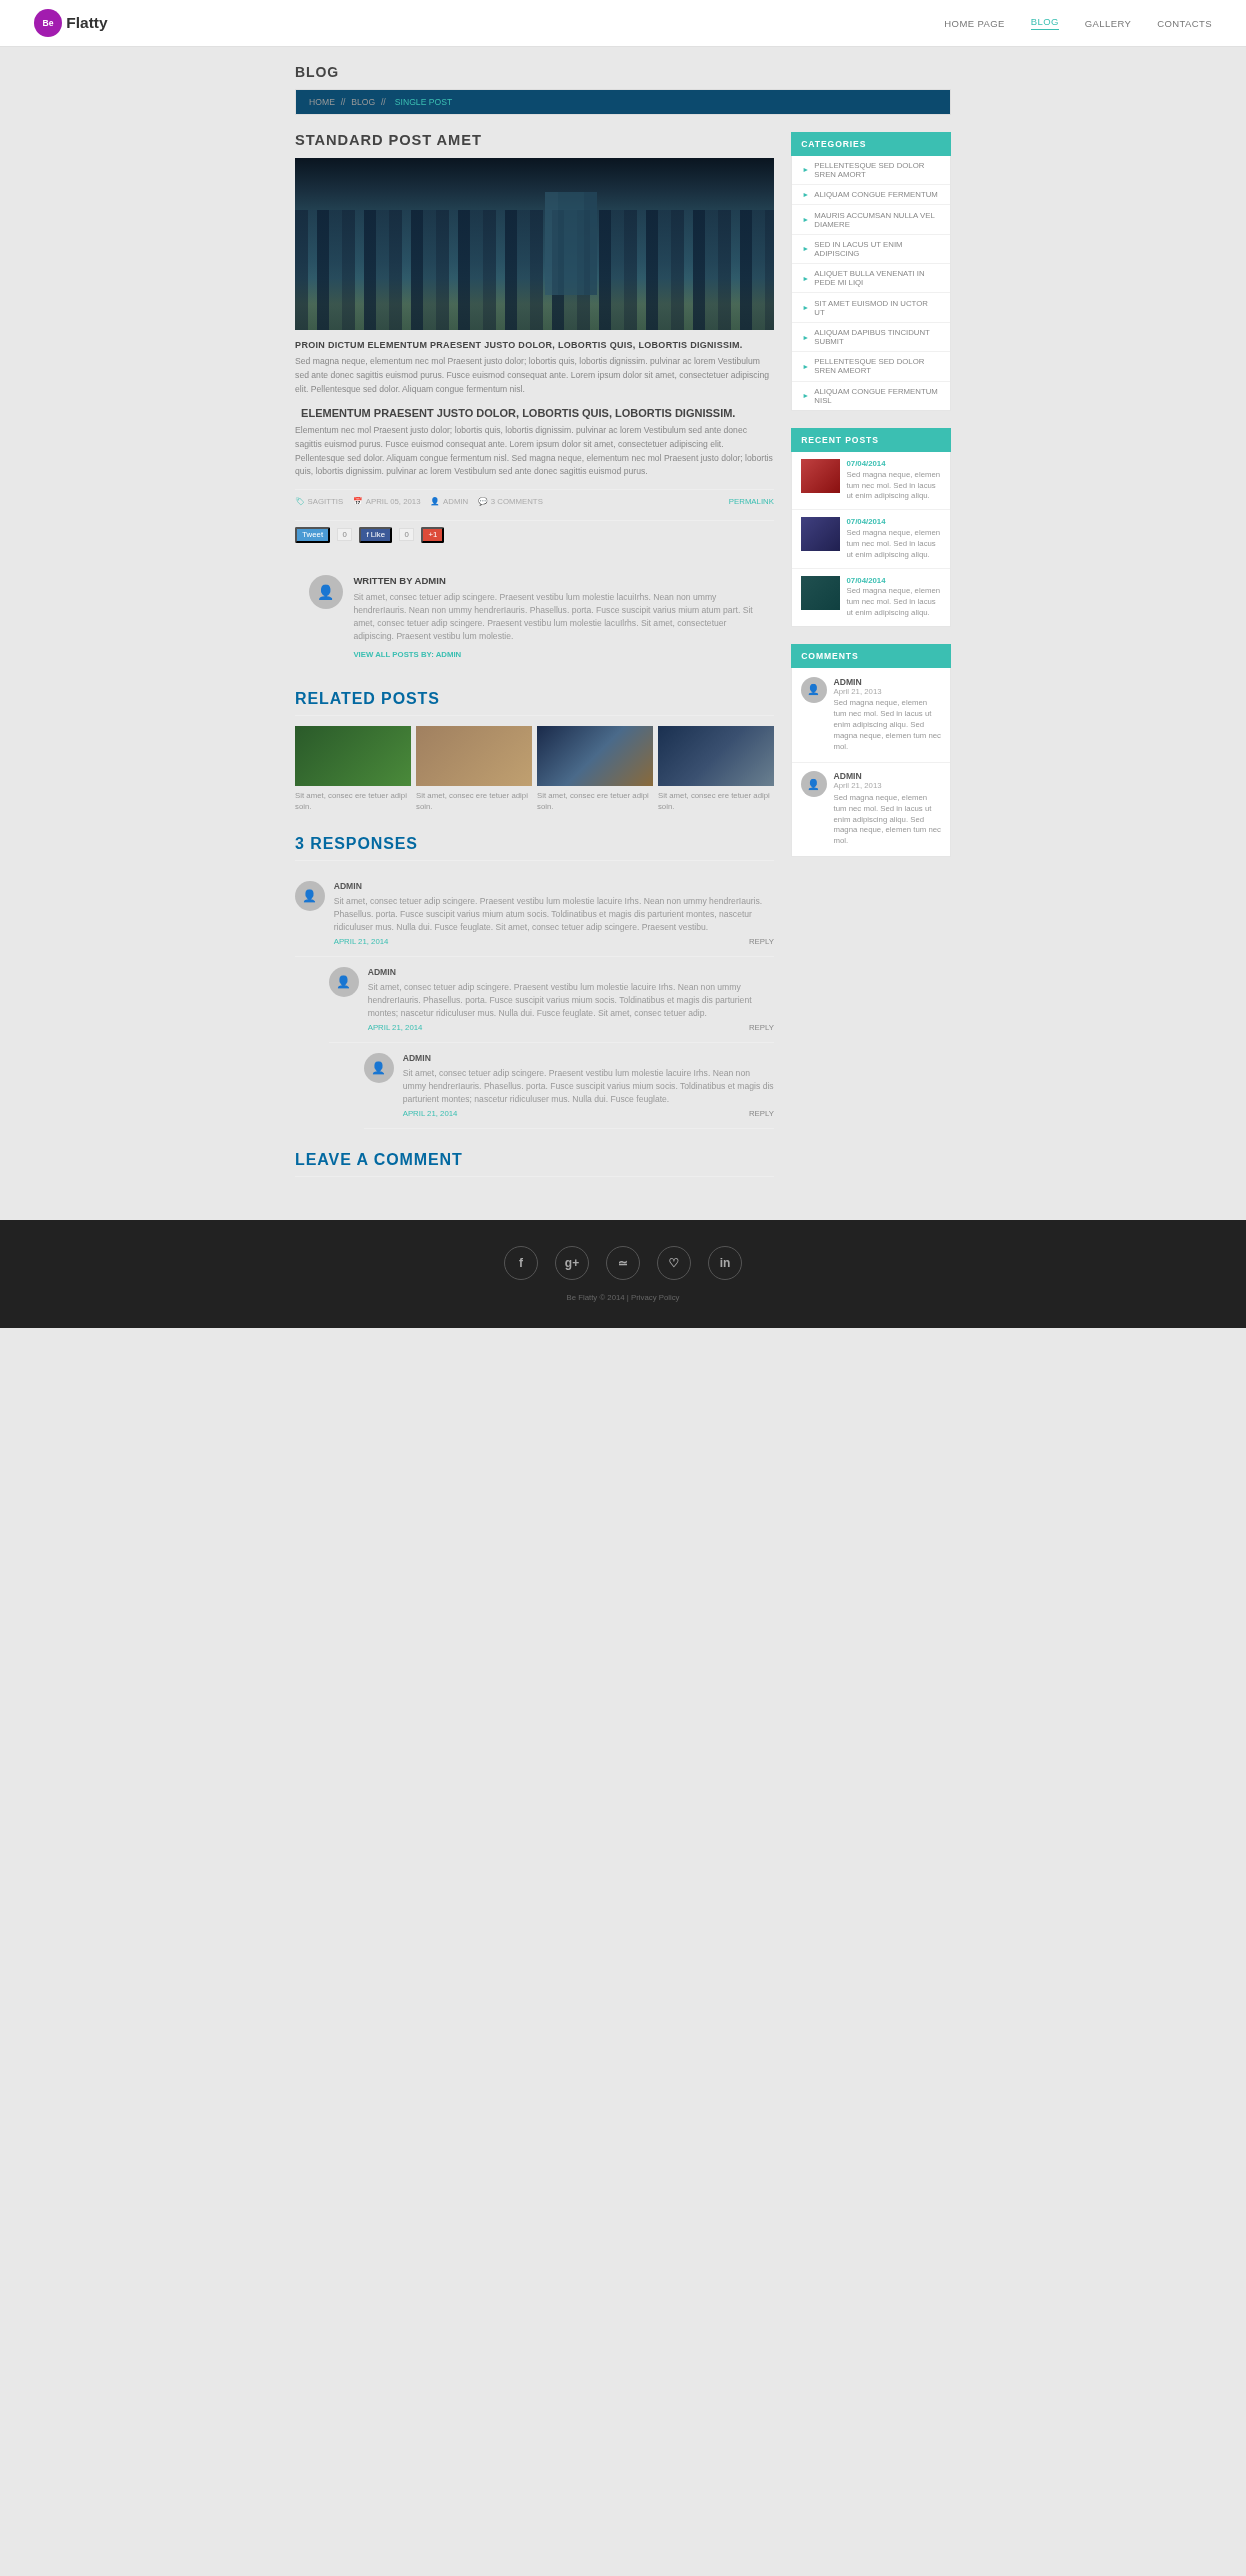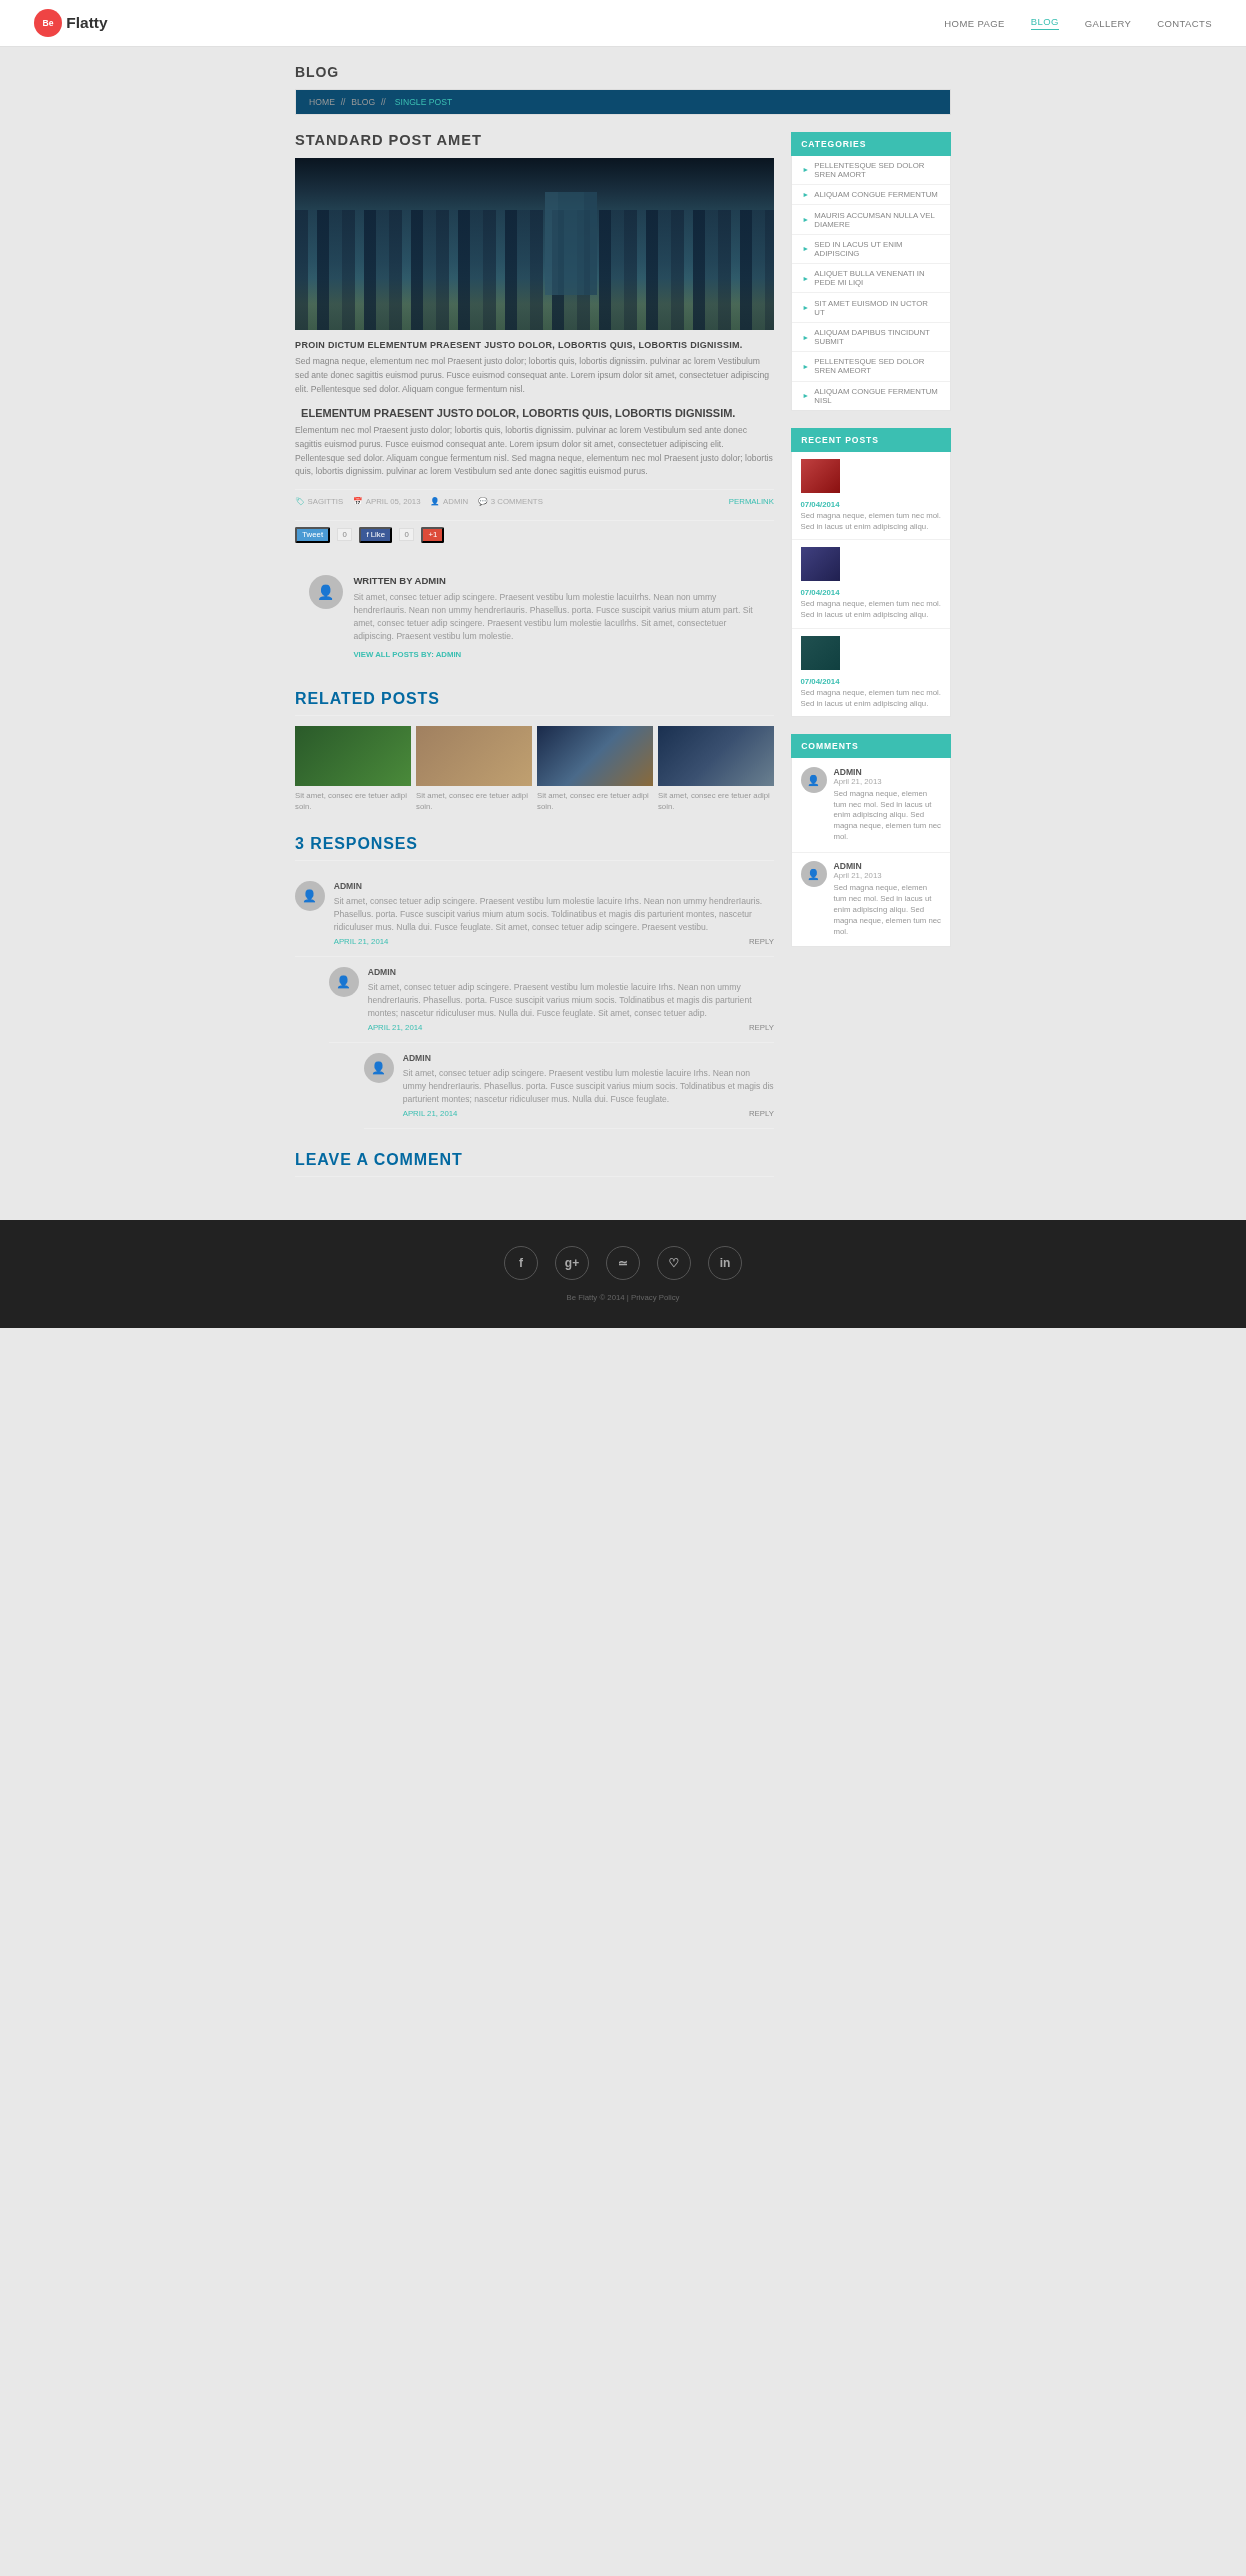--- a/index.html
+++ b/index.html
@@ -1,21 +1,21 @@
 <!DOCTYPE html>
 <html style="font-size:14px"><head>
   <meta charset="utf-8">
   <style>
     * { box-sizing: border-box; margin: 0; padding: 0; }
     body { font-family: Arial, sans-serif; background: #e8e8e8; color: #555; font-size: 9.5px; }
     
     
     .header { background: #fff; padding: 0 34px; display: flex; align-items: center; justify-content: space-between; height: 47px; border-bottom: 0.9px solid #e0e0e0; }
     .logo { display: flex; align-items: center; gap: 4.3px; }
-    .logo-circle { width: 28px; height: 28px; background: #ef4444; border-radius: 50%; display: flex; align-items: center; justify-content: center; color: #fff; font-size: 8.6px; font-weight: bold; }
+    .logo-circle { width: 28px; height: 28px; background: #a21caf; border-radius: 50%; display: flex; align-items: center; justify-content: center; color: #fff; font-size: 8.6px; font-weight: bold; }
     .logo-text { font-size: 15.5px; color: #555; font-style: italic; }
     .logo-text span { color: #333; font-weight: bold; font-style: normal; }
     nav { display: flex; gap: 26px; align-items: center; }
     nav a { text-decoration: none; color: #777; font-size: 9.5px; letter-spacing: 0.4px; }
     nav a.active { color: #3bbfb2; border-bottom: 1.7px solid #3bbfb2; padding-bottom: 1.7px; }
 
     
     .page-wrapper { max-width: 673px; margin: 0 auto; padding: 17px 8.6px; }
 
     
@@ -98,21 +98,21 @@
 
     
     .widget { margin-bottom: 17px; }
     .widget-title { background: #3bbfb2; color: #fff; padding: 7px 10.3px; font-size: 8.6px; font-weight: bold; letter-spacing: 0.9px; margin-bottom: 0; }
     .widget-body { background: #fff; border: 0.9px solid #e5e5e5; border-top: none; }
     .category-item { display: flex; align-items: center; gap: 5.2px; padding: 5.2px 10.3px; border-bottom: 0.9px solid #f0f0f0; font-size: 7.8px; color: #888; cursor: pointer; }
     .category-item:last-child { border-bottom: none; }
     .cat-arrow { color: #3bbfb2; font-size: 7px; }
 
     
-    .recent-post-item { display: flex; gap: 7px; padding: 7px 8.6px; border-bottom: 0.9px solid #f0f0f0; flex-direction: column; }
+    .recent-post-item { display: flex; gap: 7px; padding: 7px 8.6px; border-bottom: 0.9px solid #f0f0f0; }
     .recent-post-item:last-child { border-bottom: none; }
     .recent-thumb { width: 39px; height: 34px; background: #888; flex-shrink: 0; }
     .recent-thumb.t1 { background: linear-gradient(135deg, #c04040, #8a1010); }
     .recent-thumb.t2 { background: linear-gradient(135deg, #404080, #202050); }
     .recent-thumb.t3 { background: linear-gradient(135deg, #205050, #104040); }
     .recent-info { flex: 1; }
     .recent-date { color: #3bbfb2; font-size: 7.8px; font-weight: bold; }
     .recent-text { font-size: 7.8px; color: #999; line-height: 1.4; margin-top: 1.7px; }
 
     

